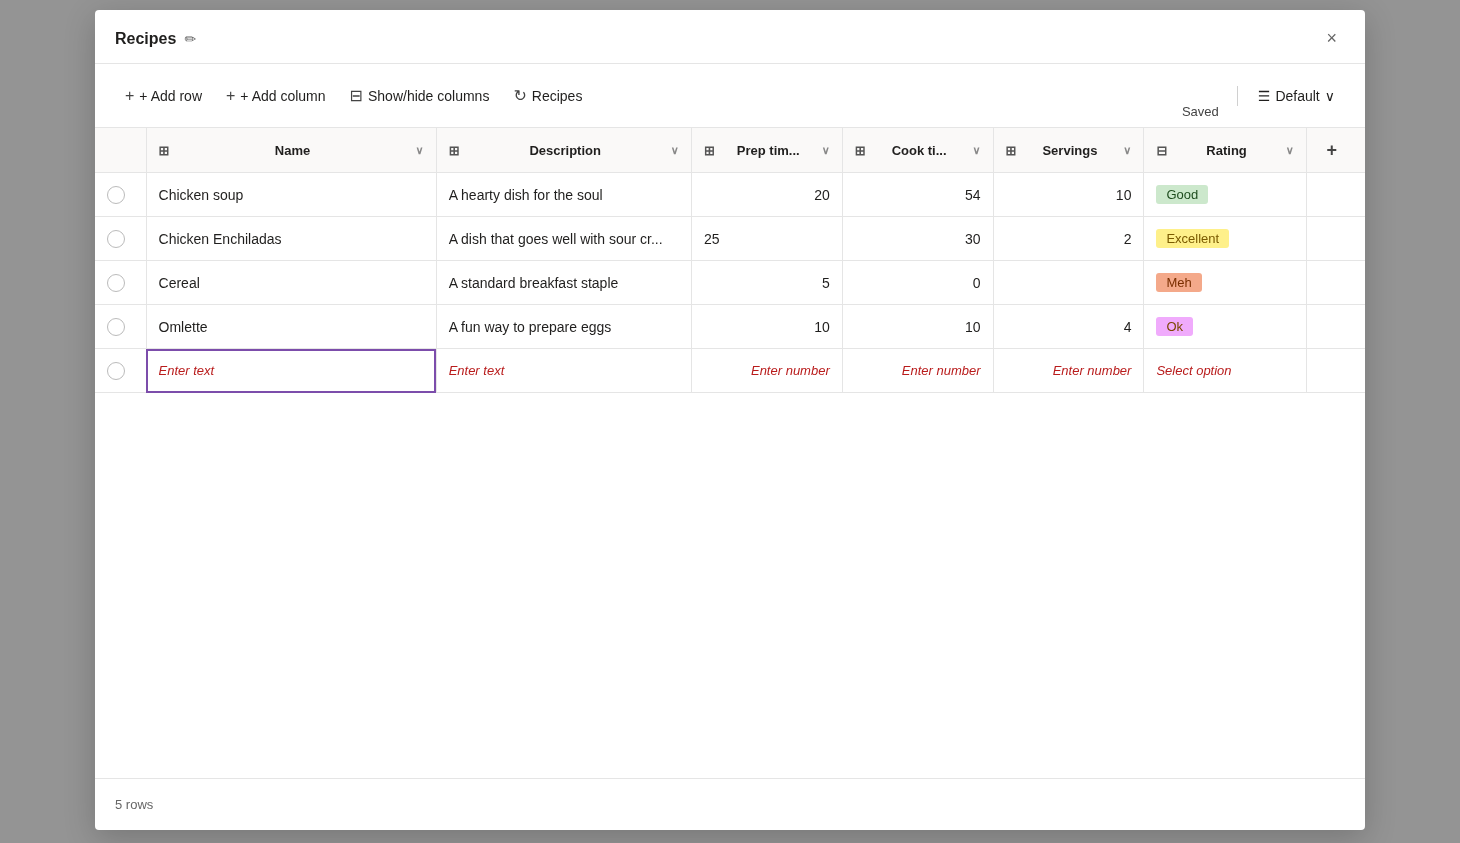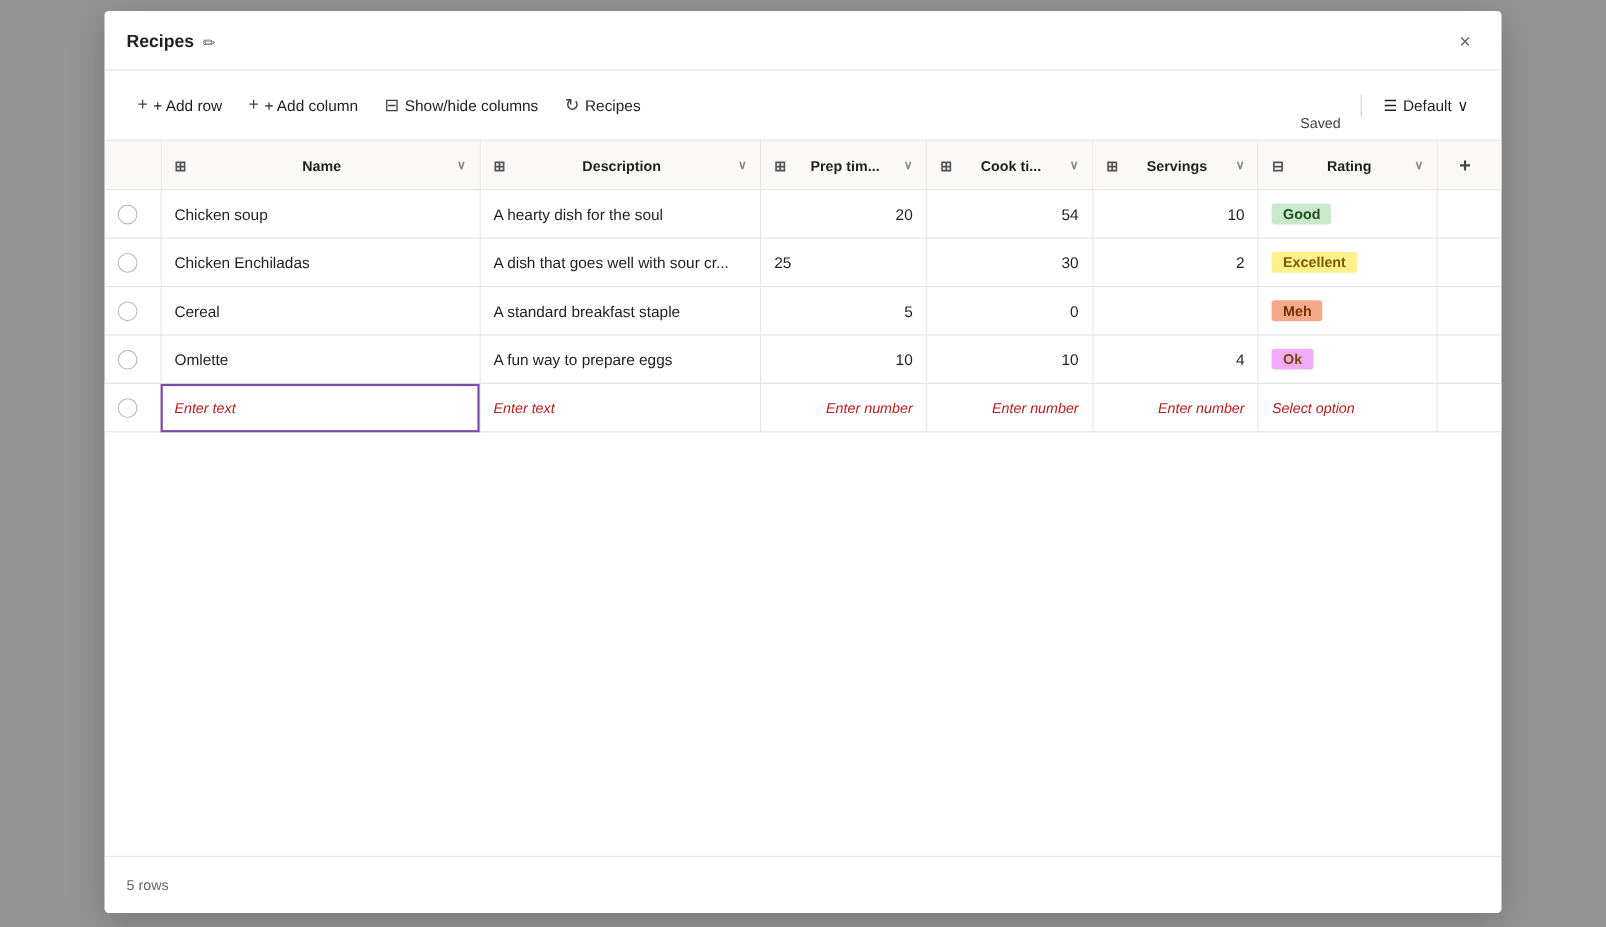--- a/index.html
+++ b/index.html
@@ -170,21 +170,21 @@
       background: transparent;
       display: inline-block;
     }
     .num-cell { text-align: right; }
     .num-cell .td-inner { justify-content: flex-end; }
 
     .badge {
       padding: 2px 10px;
       border-radius: 3px;
       font-size: 13px;
-      font-weight: 700;
+      font-weight: 400;
       text-align: right;
     }
     .badge-good { background: #cce8cc; color: #1e4d1e; }
     .badge-excellent { background: #fef08a; color: #7a5a00; }
     .badge-meh { background: #f4a98a; color: #7a2e00; }
     .badge-ok { background: #f0abfc; color: #7a4700; }
 
     .placeholder-text {
       color: #b91c1c;
       font-style: italic;

